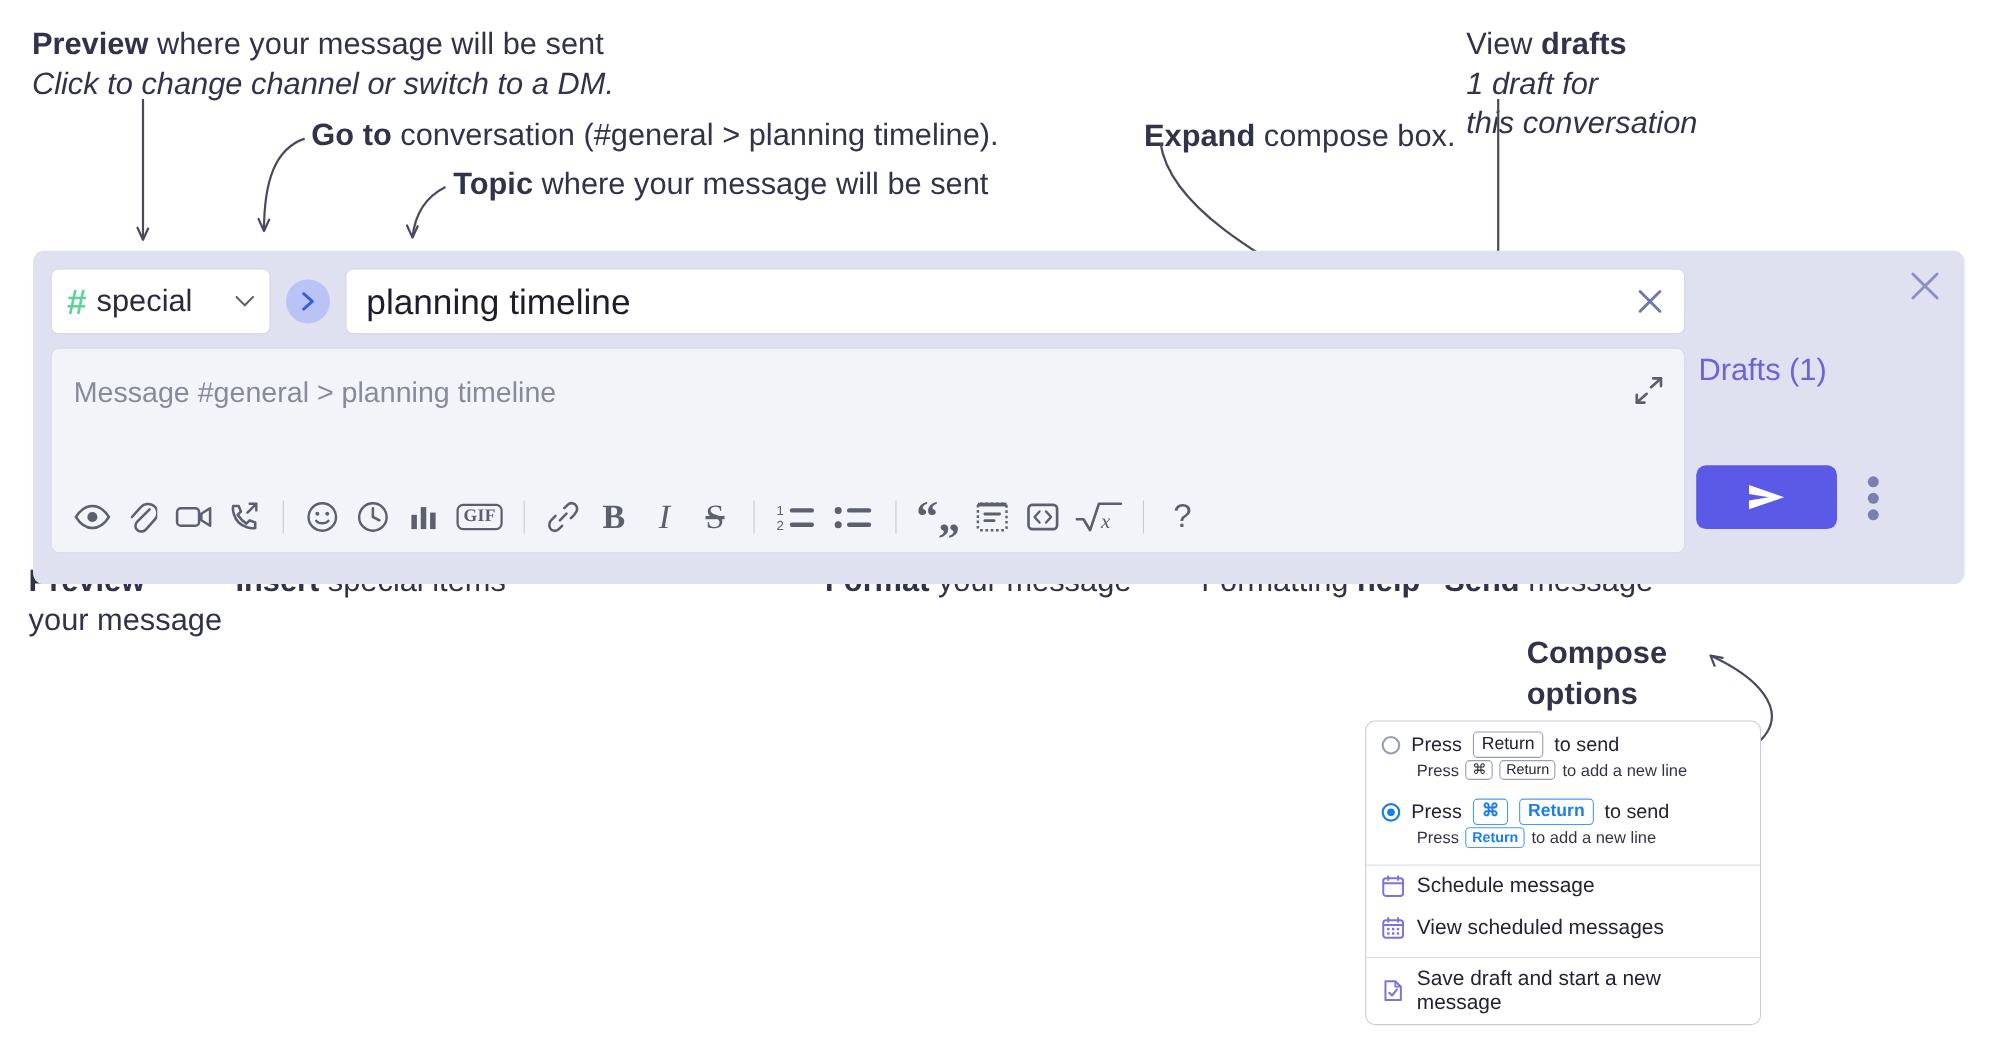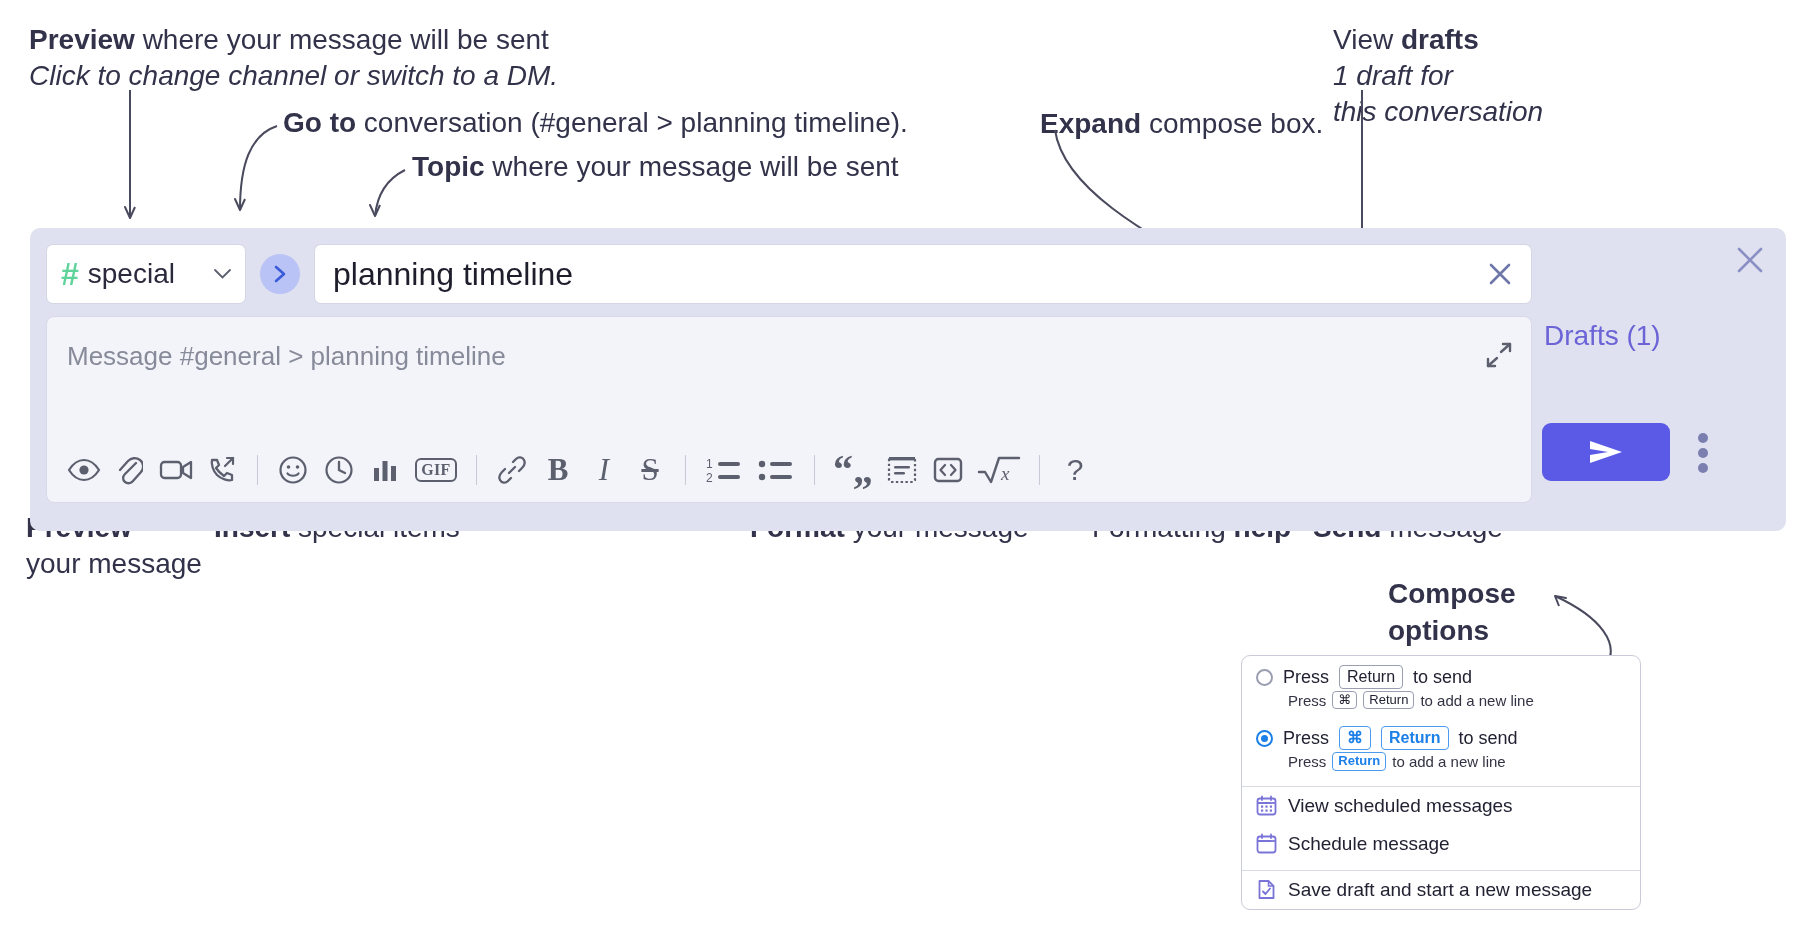--- a/index.html
+++ b/index.html
@@ -76,21 +76,21 @@
   .send-btn {
     position:absolute; left:26px; top:195px; width:128px; height:58px;
     background:#5a5ae6; border-radius:9px; display:flex; align-items:center; justify-content:center;
     cursor:pointer;
   }
   .kebab { position:absolute; left:182px; top:205px; width:10px; height:40px; cursor:pointer; }
   .kdot { width:10px; height:10px; border-radius:50%; background:#7b7fb0; margin-bottom:5px; }
 
   
   #menu {
-    position:absolute; left:1241px; top:655px; width:400px;
+    position:absolute; left:1241px; top:655px; width:360px;
     background:#fff; border:1px solid #c9ccd8; border-radius:9px;
     font-size:18px; color:#222233; overflow:hidden;
   }
   .mi { display:flex; align-items:center; padding:9px 14px 2px 14px; gap:10px; cursor:pointer; }
   .mi-sub { display:flex; align-items:center; padding:0 14px 8px 46px; gap:6px; font-size:15px; color:#333344; }
   .radio { width:17px; height:17px; border-radius:50%; border:2px solid #9a9eb0; flex:0 0 auto; }
   .radio.on { border-color:#1b7fe8; position:relative; }
   .radio.on::after {
     content:""; position:absolute; left:3px; top:3px; width:7px; height:7px;
     border-radius:50%; background:#1b7fe8;
@@ -411,41 +411,41 @@
     <span>to add a new line</span>
   </div>
 
   <div class="mdiv"></div>
 
   <div class="mrow">
     <svg class="gl" viewBox="0 0 21 21">
       <rect x="1.5" y="3.5" width="18" height="16" rx="2.5" fill="none" stroke="#7b74d8" stroke-width="1.8"></rect>
       <path d="M1.5,8 L19.5,8" stroke="#7b74d8" stroke-width="1.8"></path>
       <path d="M6,1.5 L6,5 M15,1.5 L15,5" stroke="#7b74d8" stroke-width="1.8" stroke-linecap="round"></path>
+    </svg>
+    <span>Schedule message</span>
+  </div>
+
+  <div class="mrow">
+    <svg class="gl" viewBox="0 0 21 21">
+      <rect x="1.5" y="3.5" width="18" height="16" rx="2.5" fill="none" stroke="#7b74d8" stroke-width="1.8"></rect>
+      <path d="M1.5,8 L19.5,8" stroke="#7b74d8" stroke-width="1.8"></path>
+      <path d="M6,1.5 L6,5 M15,1.5 L15,5" stroke="#7b74d8" stroke-width="1.8" stroke-linecap="round"></path>
       <g fill="#7b74d8">
         <rect x="5" y="10.5" width="2.2" height="2.2"></rect>
           <rect x="9.4" y="10.5" width="2.2" height="2.2"></rect>
           <rect x="13.8" y="10.5" width="2.2" height="2.2"></rect>
         <rect x="5" y="14.5" width="2.2" height="2.2"></rect>
           <rect x="9.4" y="14.5" width="2.2" height="2.2"></rect>
           <rect x="13.8" y="14.5" width="2.2" height="2.2"></rect>
       </g>
     </svg>
     <span>View scheduled messages</span>
   </div>
 
-  <div class="mrow">
-    <svg class="gl" viewBox="0 0 21 21">
-      <rect x="1.5" y="3.5" width="18" height="16" rx="2.5" fill="none" stroke="#7b74d8" stroke-width="1.8"></rect>
-      <path d="M1.5,8 L19.5,8" stroke="#7b74d8" stroke-width="1.8"></path>
-      <path d="M6,1.5 L6,5 M15,1.5 L15,5" stroke="#7b74d8" stroke-width="1.8" stroke-linecap="round"></path>
-    </svg>
-    <span>Schedule message</span>
-  </div>
-
   <div class="mdiv"></div>
 
   <div class="mrow">
     <svg class="gl" viewBox="0 0 21 21">
       <path d="M3.5,2 L12.5,2 L17.5,7 L17.5,19 L3.5,19 Z" fill="none" stroke="#7b74d8" stroke-width="1.8" stroke-linejoin="round"></path>
       <path d="M12.5,2 L12.5,7 L17.5,7" fill="none" stroke="#7b74d8" stroke-width="1.6"></path>
       <path d="M7,12.5 L9.5,15 L14,9.5" fill="none" stroke="#7b74d8" stroke-width="1.9" stroke-linecap="round" stroke-linejoin="round"></path>
     </svg>
     <span>Save draft and start a new message</span>
   </div>

